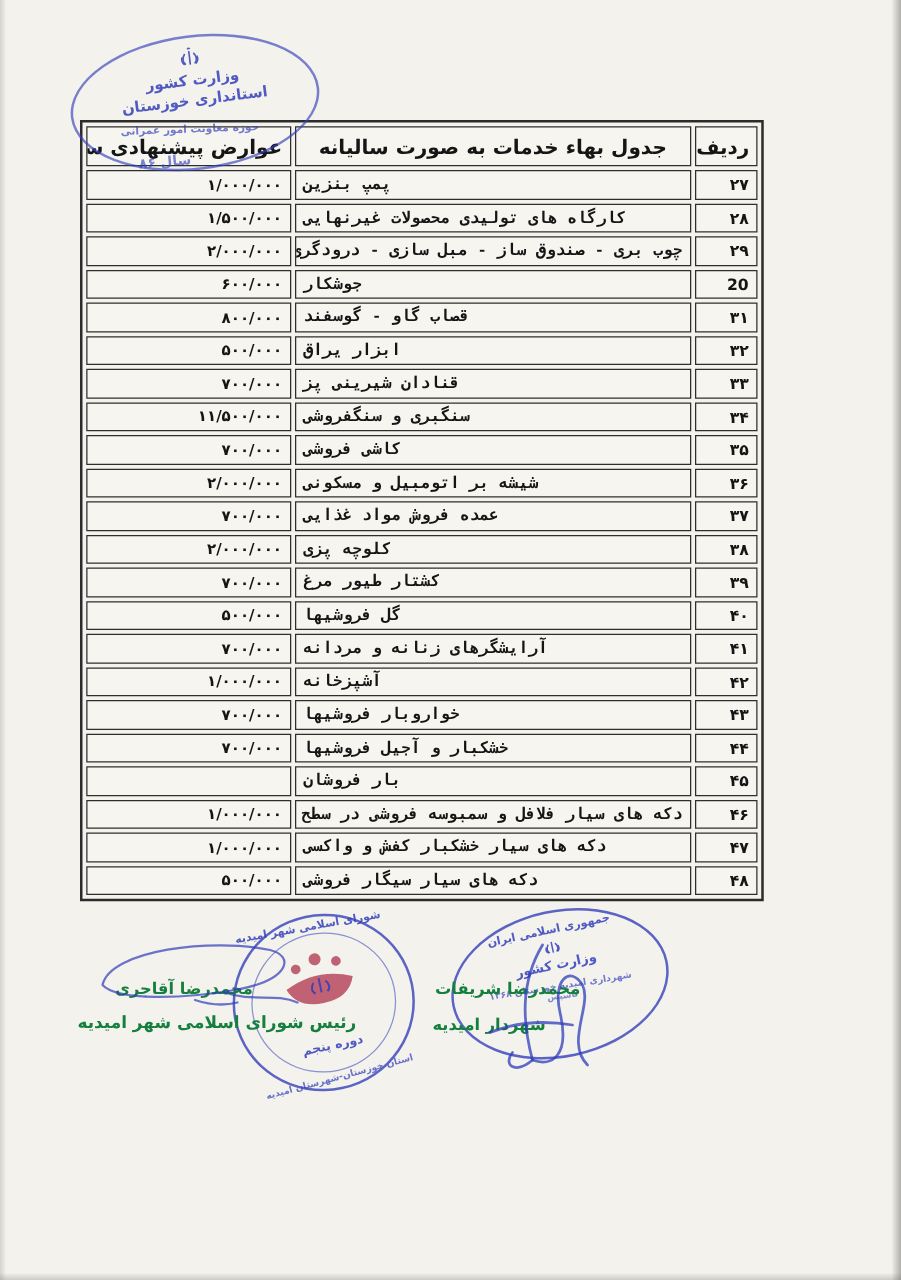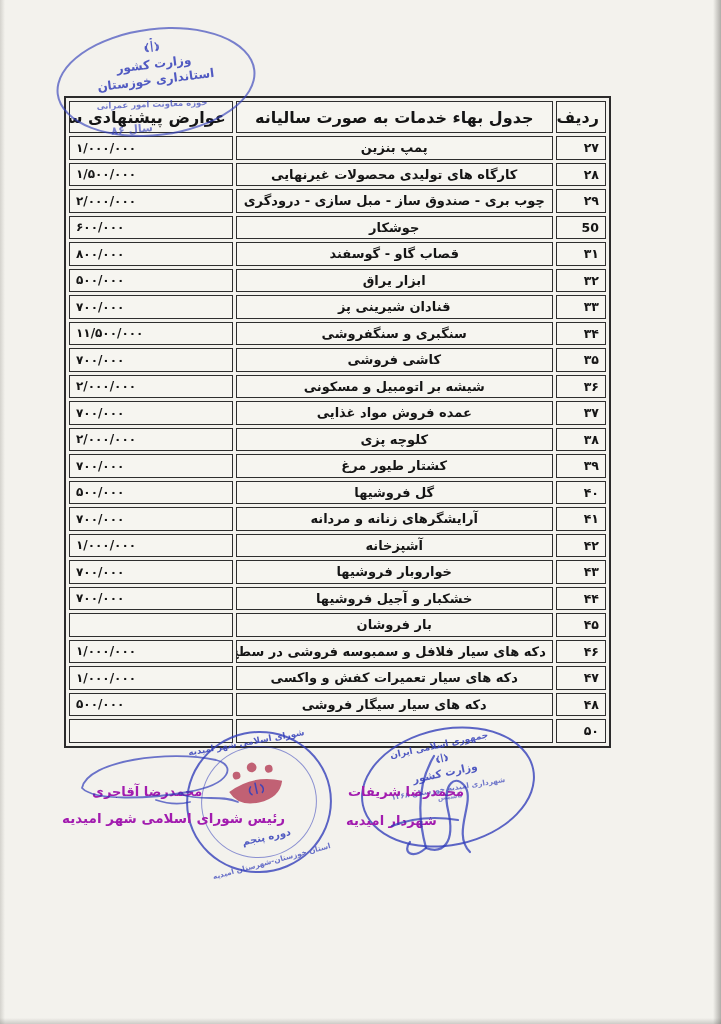--- a/index.html
+++ b/index.html
@@ -28,22 +28,22 @@
   .fees-table col.c-service{width:316px;}
   .fees-table col.c-fee{width:163px;}
   .fees-table th,.fees-table td{
     border:1.6px solid #2e2e2e;background:#f6f5f0;
     font-weight:bold;font-size:13px;color:#151515;
     padding:0 6px;overflow:hidden;white-space:nowrap;
   }
   .fees-table thead th{height:30px;text-align:center;font-size:16px;}
   .fees-table tbody td{height:21.5px;}
   td.rank-cell{font-size:12.5px;}
-  td.service-cell{text-align:center;}
-  td.fee-cell{text-align:left;font-size:12px;}
+  td.service-cell{text-align:left;font-family:Liberation Mono, monospace;}
+  td.fee-cell{text-align:right;font-size:12px;}
 
   
   .ink{color:rgba(52,64,186,.85);}
   .stamp{position:absolute;pointer-events:none;}
 
   .gov-stamp{
     left:56px;top:28px;width:196px;height:104px;
     border:2px solid rgba(52,64,186,.65);border-radius:50%;
     transform:rotate(-7deg);text-align:center;z-index:6;
   }
@@ -79,21 +79,21 @@
     transform:rotate(-12deg);z-index:2;text-align:center;direction:rtl;
   }
   .ministry-stamp .arc-top{margin-top:9px;font-size:9px;font-weight:bold;}
   .ministry-stamp .emblem{height:16px;margin-top:1px;}
   .ministry-stamp .center{font-size:10.5px;font-weight:bold;margin-top:0;}
   .ministry-stamp .arc-bottom{font-size:7.4px;font-weight:bold;margin-top:6px;
     transform:rotate(3deg);opacity:.8;}
   .ministry-stamp .note{font-size:7px;font-weight:bold;opacity:.7;transform:rotate(4deg);}
 
   
-  .typed{position:absolute;direction:rtl;font-weight:bold;color:#a21caf;z-index:4;}
+  .typed{position:absolute;direction:rtl;font-weight:bold;color:#15803d;z-index:4;}
   .mayor-name{left:348px;top:784px;font-size:13px;}
   .mayor-title{left:346px;top:813px;font-size:13px;}
   .chief-name{left:92px;top:784px;font-size:13px;}
   .chief-title{left:62px;top:810px;font-size:13.5px;}
 
   .sig-svg{position:absolute;z-index:5;pointer-events:none;}
   .sig-left{left:60px;top:744px;}
   .sig-right{left:372px;top:748px;}
 </style>
 </head>
@@ -148,21 +148,21 @@
     <td class="rank-cell">۲۸</td>
     <td class="service-cell">کارگاه های تولیدی محصولات غیرنهایی</td>
     <td class="fee-cell">۱/۵۰۰/۰۰۰</td>
   </tr>
       <tr>
     <td class="rank-cell">۲۹</td>
     <td class="service-cell">چوب بری - صندوق ساز - مبل سازی - درودگری</td>
     <td class="fee-cell">۲/۰۰۰/۰۰۰</td>
   </tr>
       <tr>
-    <td class="rank-cell">50</td>
+    <td class="rank-cell">20</td>
     <td class="service-cell">جوشکار</td>
     <td class="fee-cell">۶۰۰/۰۰۰</td>
   </tr>
       <tr>
     <td class="rank-cell">۳۱</td>
     <td class="service-cell">قصاب گاو - گوسفند</td>
     <td class="fee-cell">۸۰۰/۰۰۰</td>
   </tr>
       <tr>
     <td class="rank-cell">۳۲</td>
@@ -234,32 +234,27 @@
     <td class="service-cell">بار فروشان</td>
     <td class="fee-cell"></td>
   </tr>
       <tr>
     <td class="rank-cell">۴۶</td>
     <td class="service-cell">دکه های سیار فلافل و سمبوسه فروشی در سطح شهر</td>
     <td class="fee-cell">۱/۰۰۰/۰۰۰</td>
   </tr>
       <tr>
     <td class="rank-cell">۴۷</td>
-    <td class="service-cell">دکه های سیار تعمیرات کفش و واکسی</td>
+    <td class="service-cell">دکه های سیار خشکبار کفش و واکسی</td>
     <td class="fee-cell">۱/۰۰۰/۰۰۰</td>
   </tr>
       <tr>
     <td class="rank-cell">۴۸</td>
     <td class="service-cell">دکه های سیار سیگار فروشی</td>
     <td class="fee-cell">۵۰۰/۰۰۰</td>
-  </tr>
-      <tr>
-    <td class="rank-cell">۵۰</td>
-    <td class="service-cell"></td>
-    <td class="fee-cell"></td>
   </tr>
     </tbody>
 </table>
 
 <div class="typed chief-name">محمدرضا آقاجری</div>
 <div class="typed chief-title">رئیس شورای اسلامی شهر امیدیه</div>
 
 <svg class="sig-svg sig-left" width="185" height="70" viewBox="0 0 185 70">
   <g fill="none" stroke="rgba(47,60,185,.7)" stroke-width="1.8" stroke-linecap="round">
     <path d="M22 44 C 28 16 110 6 156 16 C 176 21 172 40 128 48 C 88 55 34 57 22 44 Z"></path>

